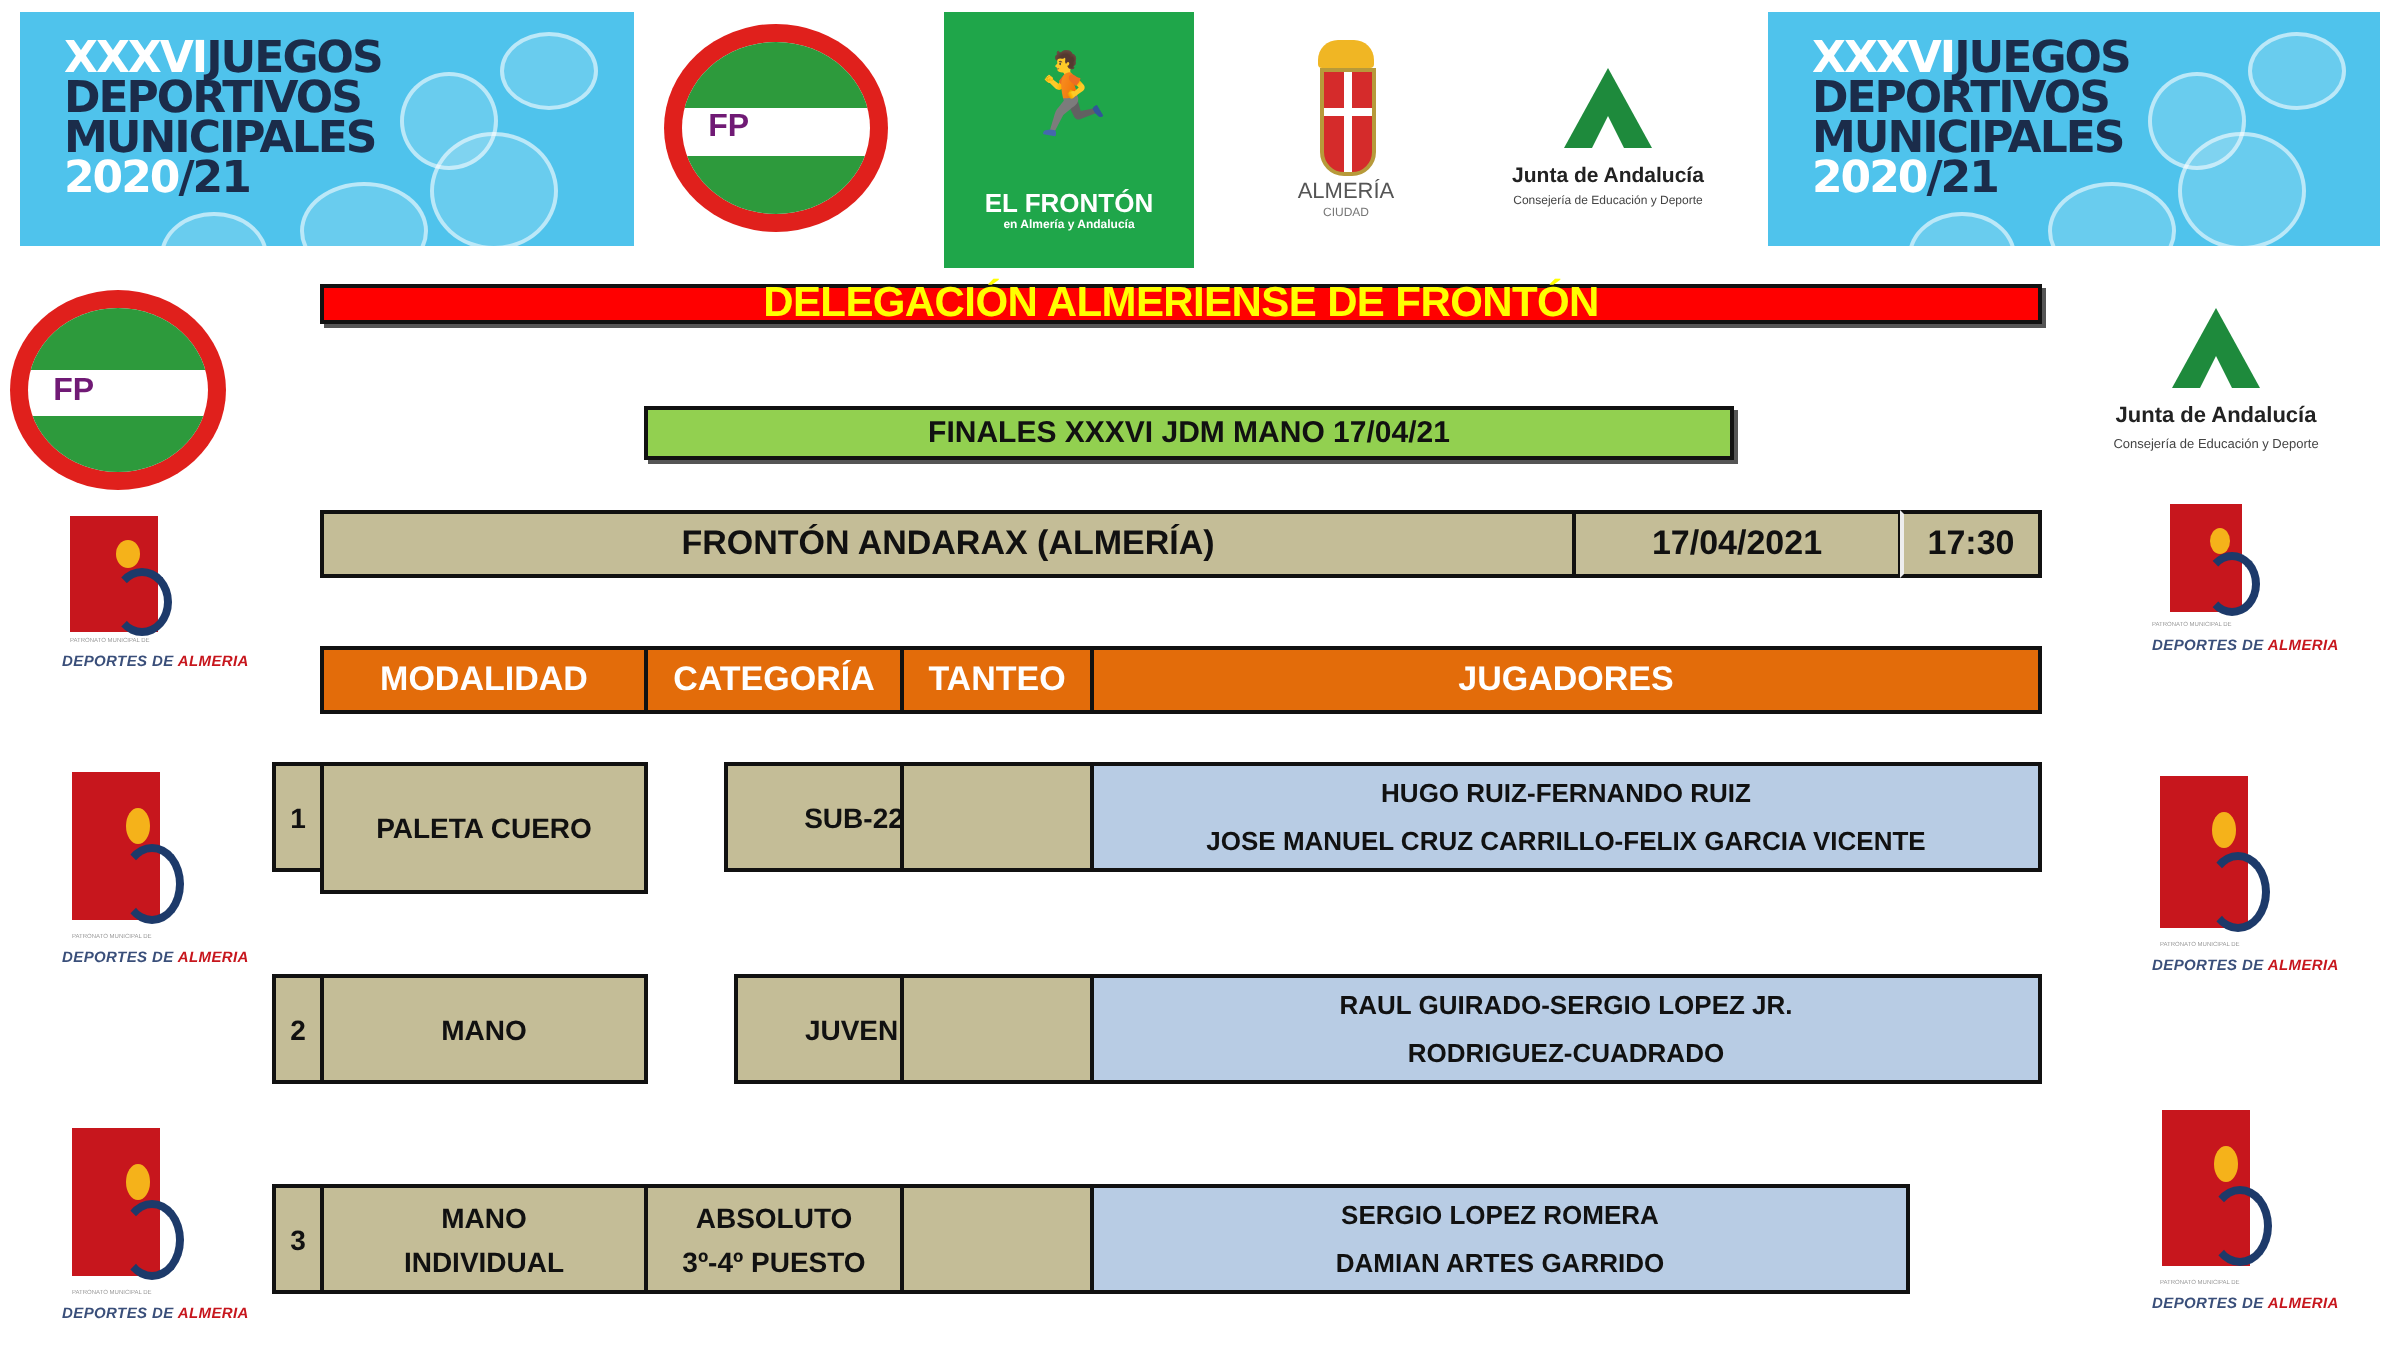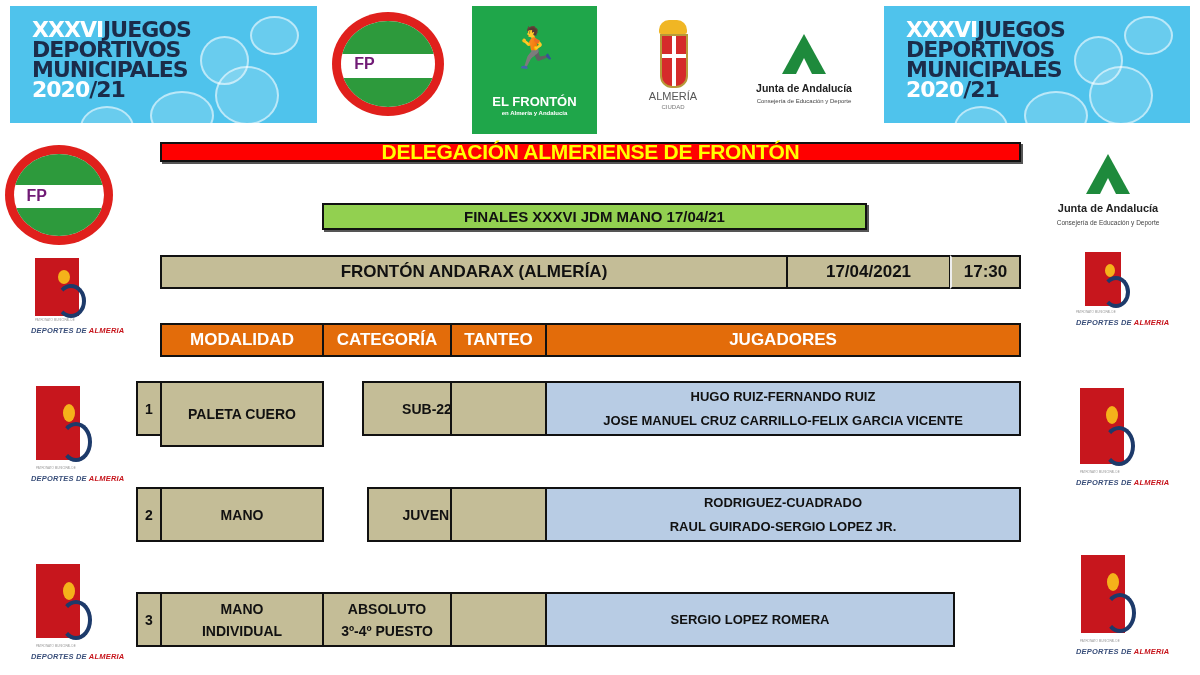--- a/index.html
+++ b/index.html
@@ -198,29 +198,30 @@
 <div class="cell blue" style="left:545px;top:381px;width:476px;height:55px;">
   <span>HUGO RUIZ-FERNANDO RUIZ</span>
   <span>JOSE MANUEL CRUZ CARRILLO-FELIX GARCIA VICENTE</span>
 </div>
 
 <div class="cell tan" style="left:136px;top:487px;width:26px;height:55px;font-size:14px;">2</div>
 <div class="cell tan" style="left:160px;top:487px;width:164px;height:55px;font-size:14px;">MANO</div>
 <div class="cell tan" style="left:322px;top:487px;width:130px;height:55px;font-size:14px;margin-left:45px;">JUVENIL</div>
 <div class="cell tan" style="left:450px;top:487px;width:97px;height:55px;font-size:14px;"></div>
 <div class="cell blue" style="left:545px;top:487px;width:476px;height:55px;">
+  <span>RAUL GUIRADO-SERGIO LOPEZ JR.</span>
   <span>RODRIGUEZ-CUADRADO</span>
-  <span>RAUL GUIRADO-SERGIO LOPEZ JR.</span>
 </div>
 
 <div class="cell tan" style="left:136px;top:592px;width:26px;height:55px;font-size:14px;">3</div>
 <div class="cell tan two" style="left:160px;top:592px;width:164px;height:55px;font-size:14px;">
   <span>MANO</span>
   <span>INDIVIDUAL</span>
 </div>
 <div class="cell tan two" style="left:322px;top:592px;width:130px;height:55px;font-size:14px;">
   <span>ABSOLUTO</span>
   <span>3º-4º PUESTO</span>
 </div>
 <div class="cell tan" style="left:450px;top:592px;width:97px;height:55px;font-size:14px;"></div>
 <div class="cell blue" style="left:545px;top:592px;width:410px;height:55px;">
   <span>SERGIO LOPEZ ROMERA</span>
+  <span>DAMIAN ARTES GARRIDO</span>
 </div>
 
 </body></html>

